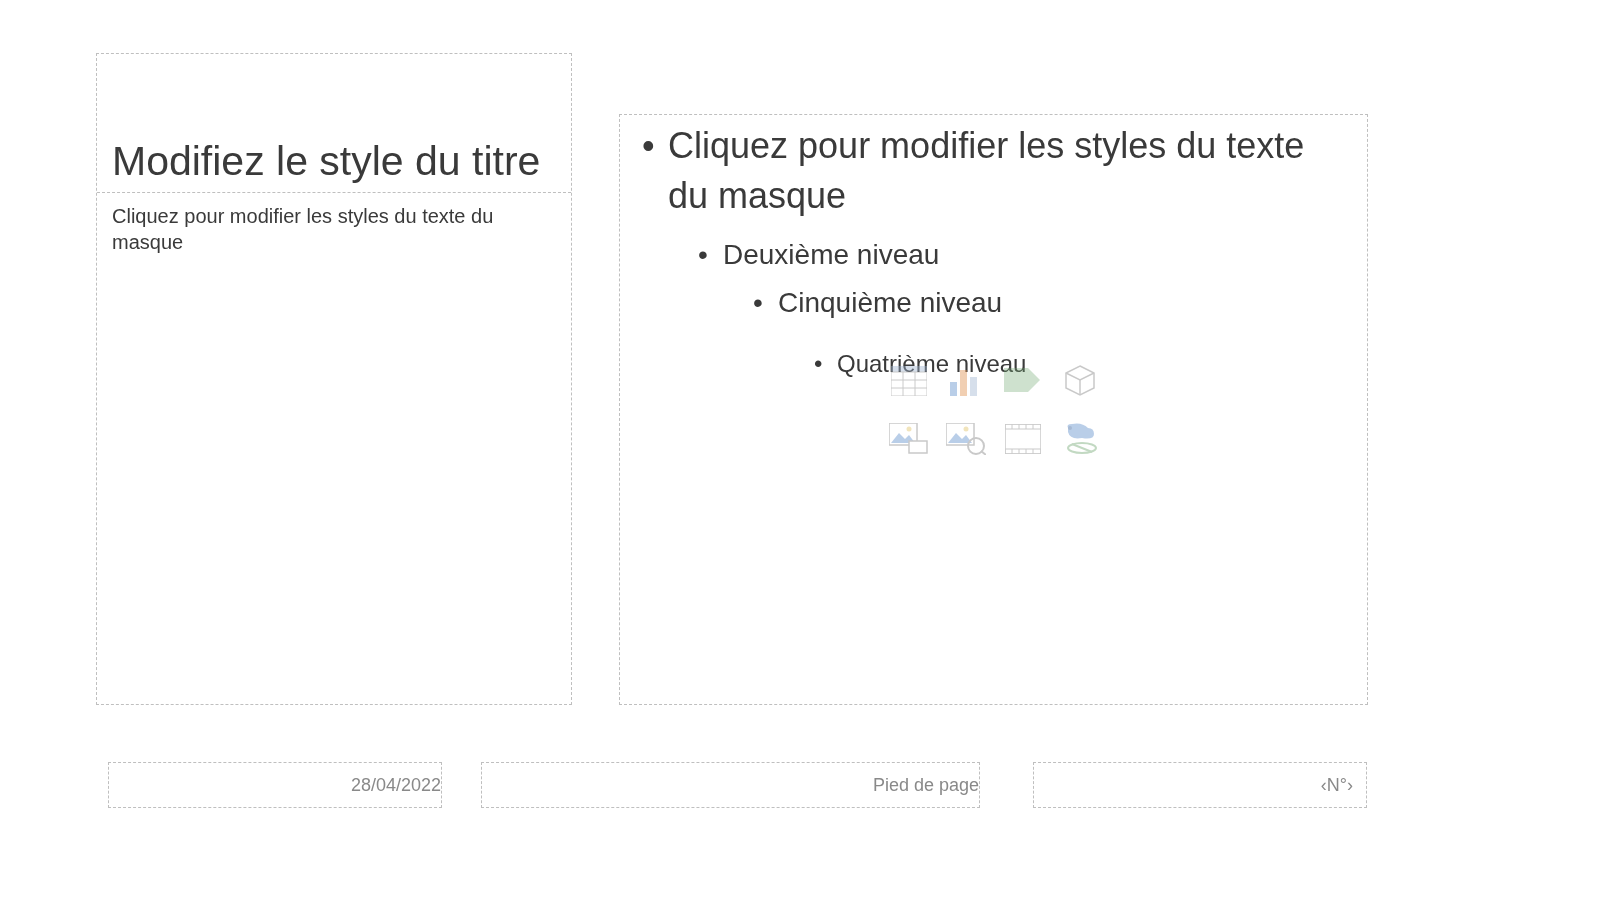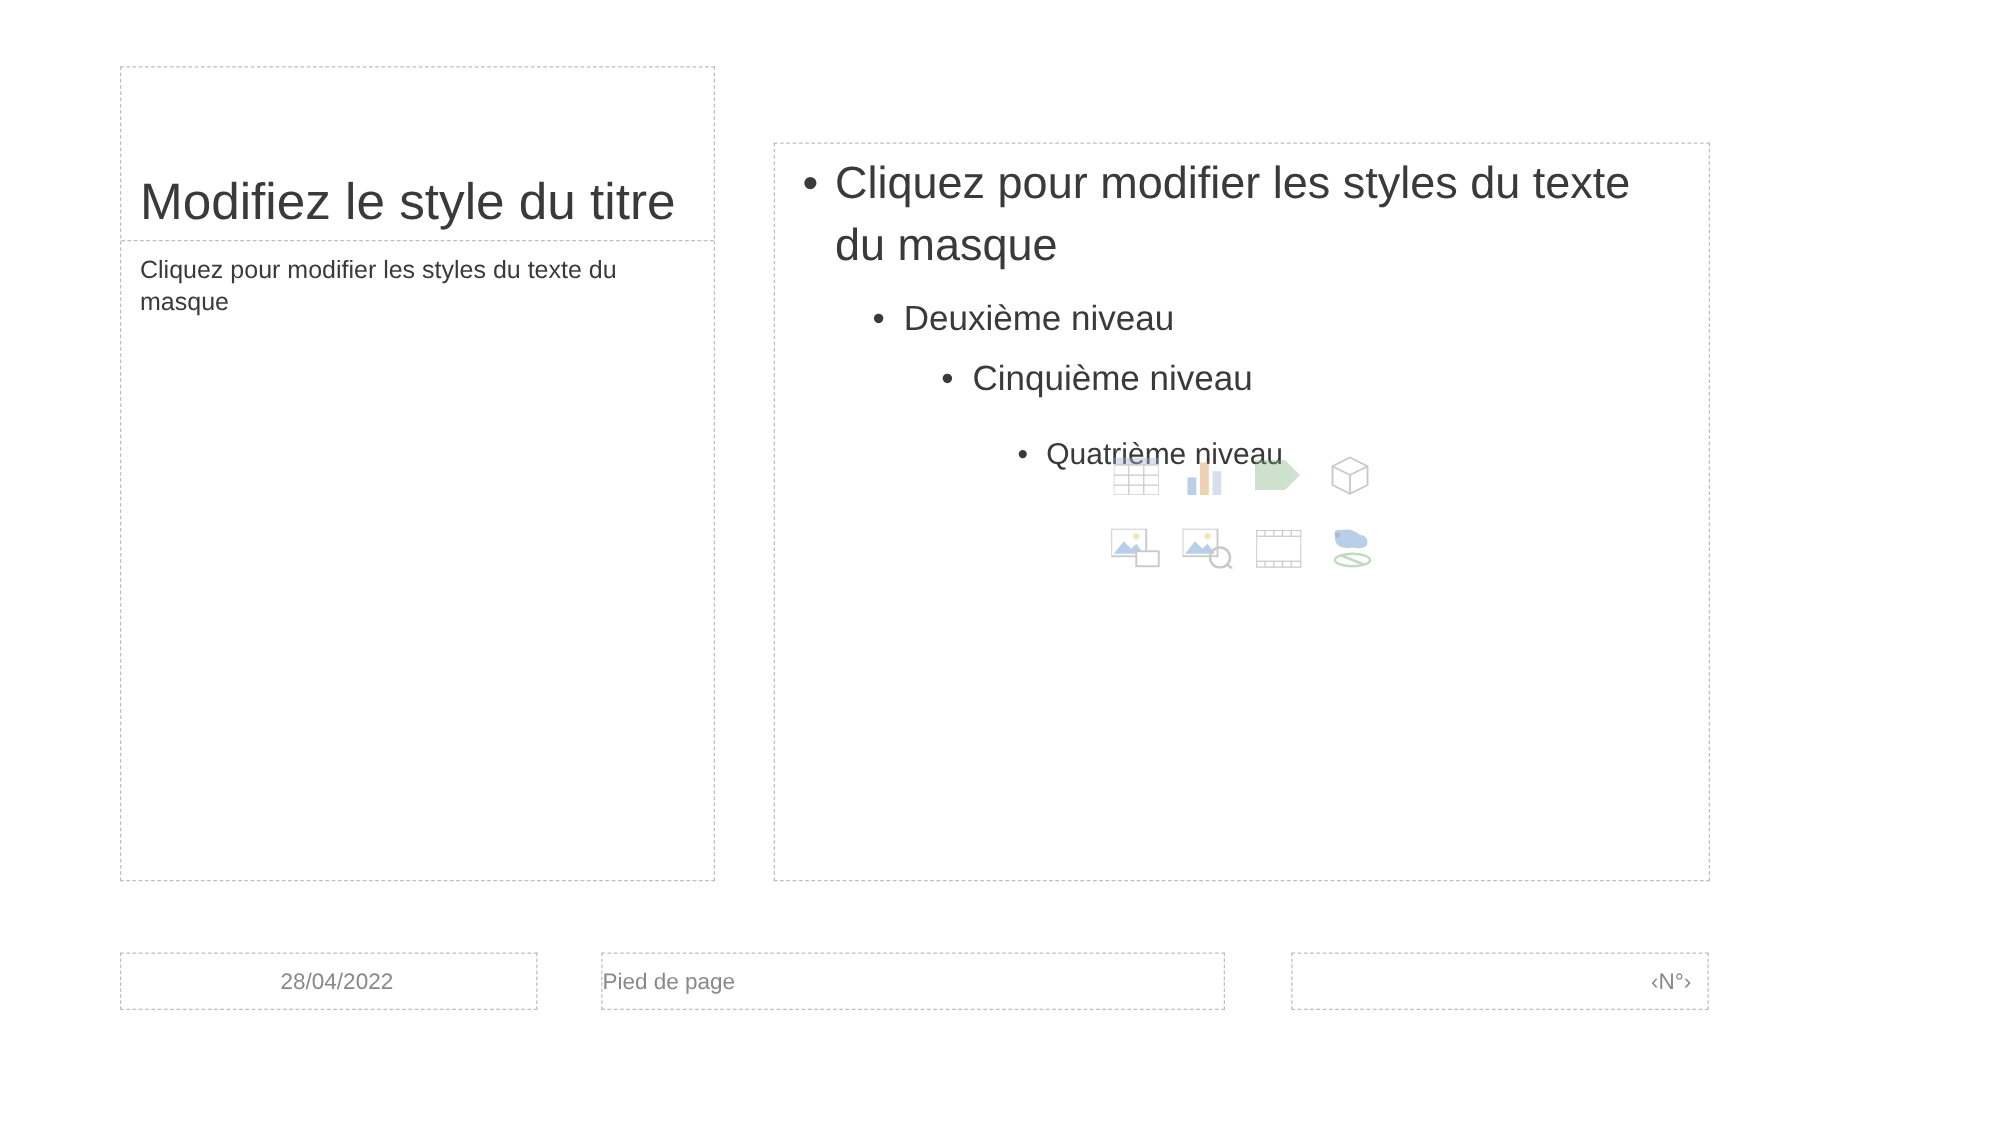--- a/index.html
+++ b/index.html
@@ -135,31 +135,31 @@
     .footer-box {
       position: absolute;
       border: 1px dashed #bfbfbf;
       height: 46px;
       display: flex;
       align-items: center;
       font-size: 18px;
       color: #898989;
     }
     .footer-date {
-      left: 96px;
+      left: 108px;
       top: 762px;
       width: 334px;
       padding-left: 13px;
-      justify-content: center;
+      justify-content: flex-end;
     }
     .footer-center {
       left: 481px;
       top: 762px;
       width: 499px;
-      justify-content: flex-start;
+      justify-content: flex-end;
     }
     .footer-page {
       left: 1033px;
       top: 762px;
       width: 334px;
       padding-right: 13px;
       justify-content: flex-end;
     }
   </style>
 </head>

